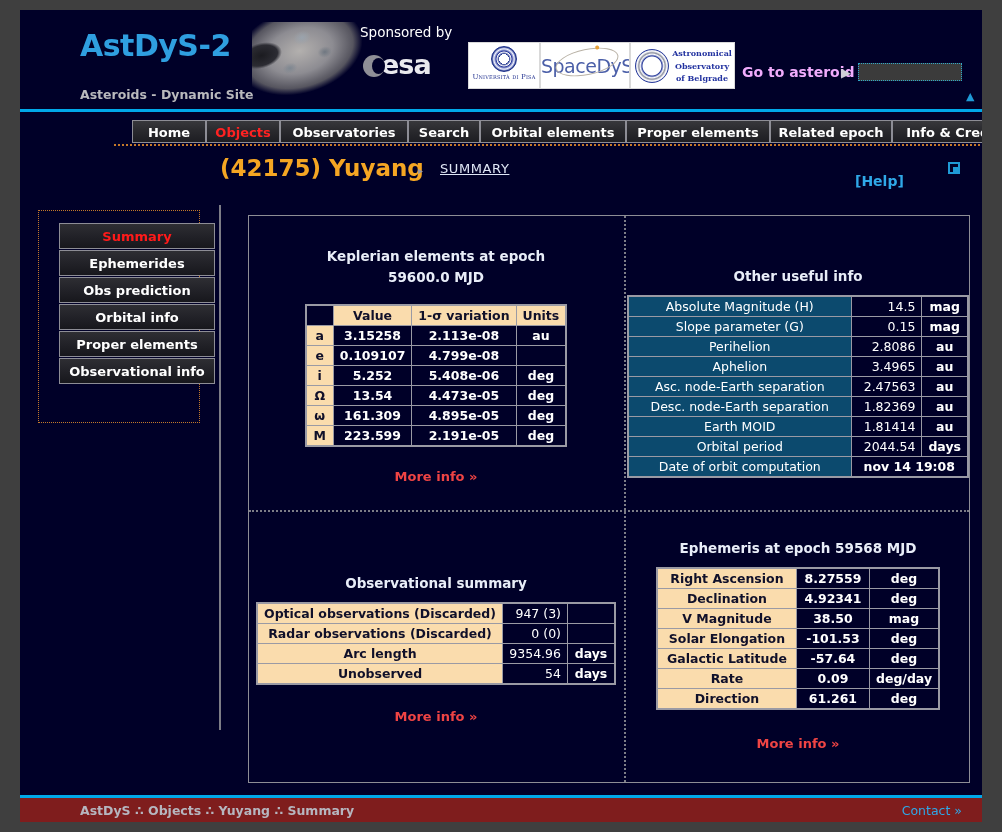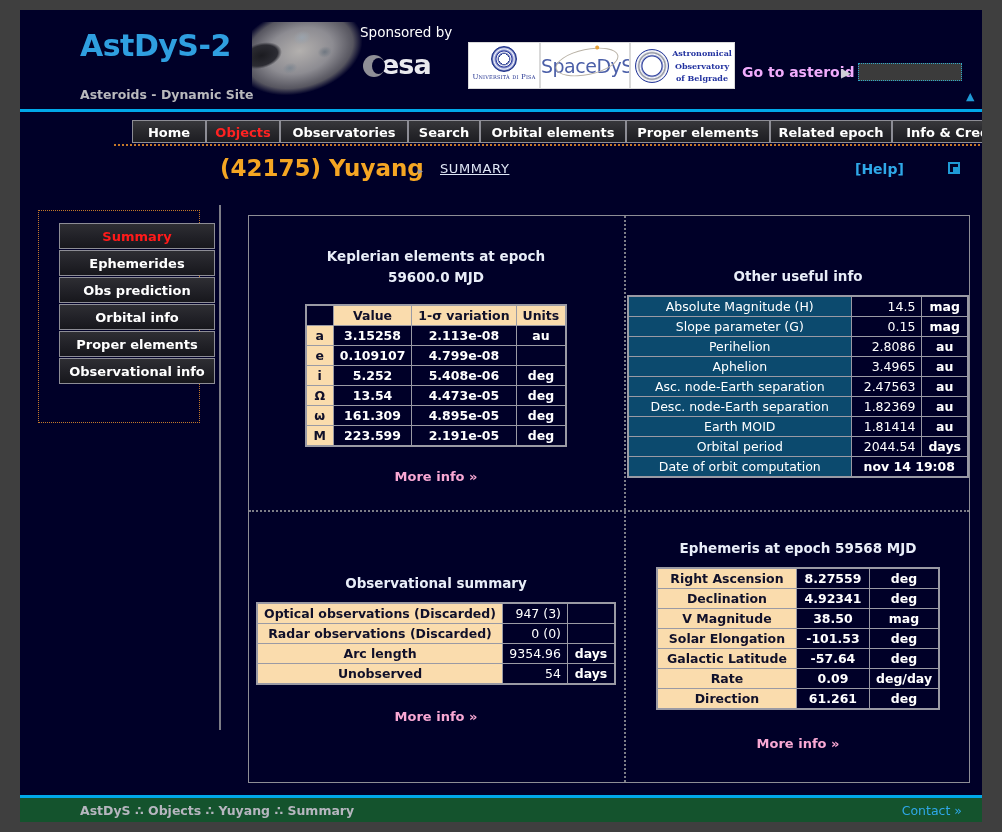--- a/index.html
+++ b/index.html
@@ -289,21 +289,21 @@
     color: #dfe6f5;
     font-size: 13px;
     letter-spacing: 0.6px;
     text-decoration: underline;
     font-variant: small-caps;
     cursor: pointer;
   }
   .help-link {
     position: absolute;
     left: 835px;
-    top: 6px;
+    top: 18px;
     color: #2fa8e8;
     font-size: 14px;
     font-weight: bold;
     cursor: pointer;
   }
   .print-icon {
     position: absolute;
     left: 928px;
     top: 7px;
     width: 12px;
@@ -421,21 +421,21 @@
     text-align: center;
   }
   td.dark-right {
     background: #000028;
     color: #ffffff;
     text-align: right;
   }
   td.hdr-blank { background: #000028; }
 
   .more-info {
-    color: #f9a8d4;
+    color: #ef4444;
     font-size: 13px;
     font-weight: bold;
     text-align: center;
     cursor: pointer;
   }
 
   
   .footer-rule {
     position: absolute;
     left: 0;
@@ -443,21 +443,21 @@
     width: 962px;
     height: 3px;
     background: #00a8e8;
   }
   .footer {
     position: absolute;
     left: 0;
     top: 788px;
     width: 962px;
     height: 33px;
-    background: #14532d;
+    background: #7f1d1d;
   }
   .footer-path {
     position: absolute;
     left: 60px;
     top: 5px;
     color: #b6b6bf;
     font-size: 12.5px;
     font-weight: bold;
   }
   .footer-contact {

